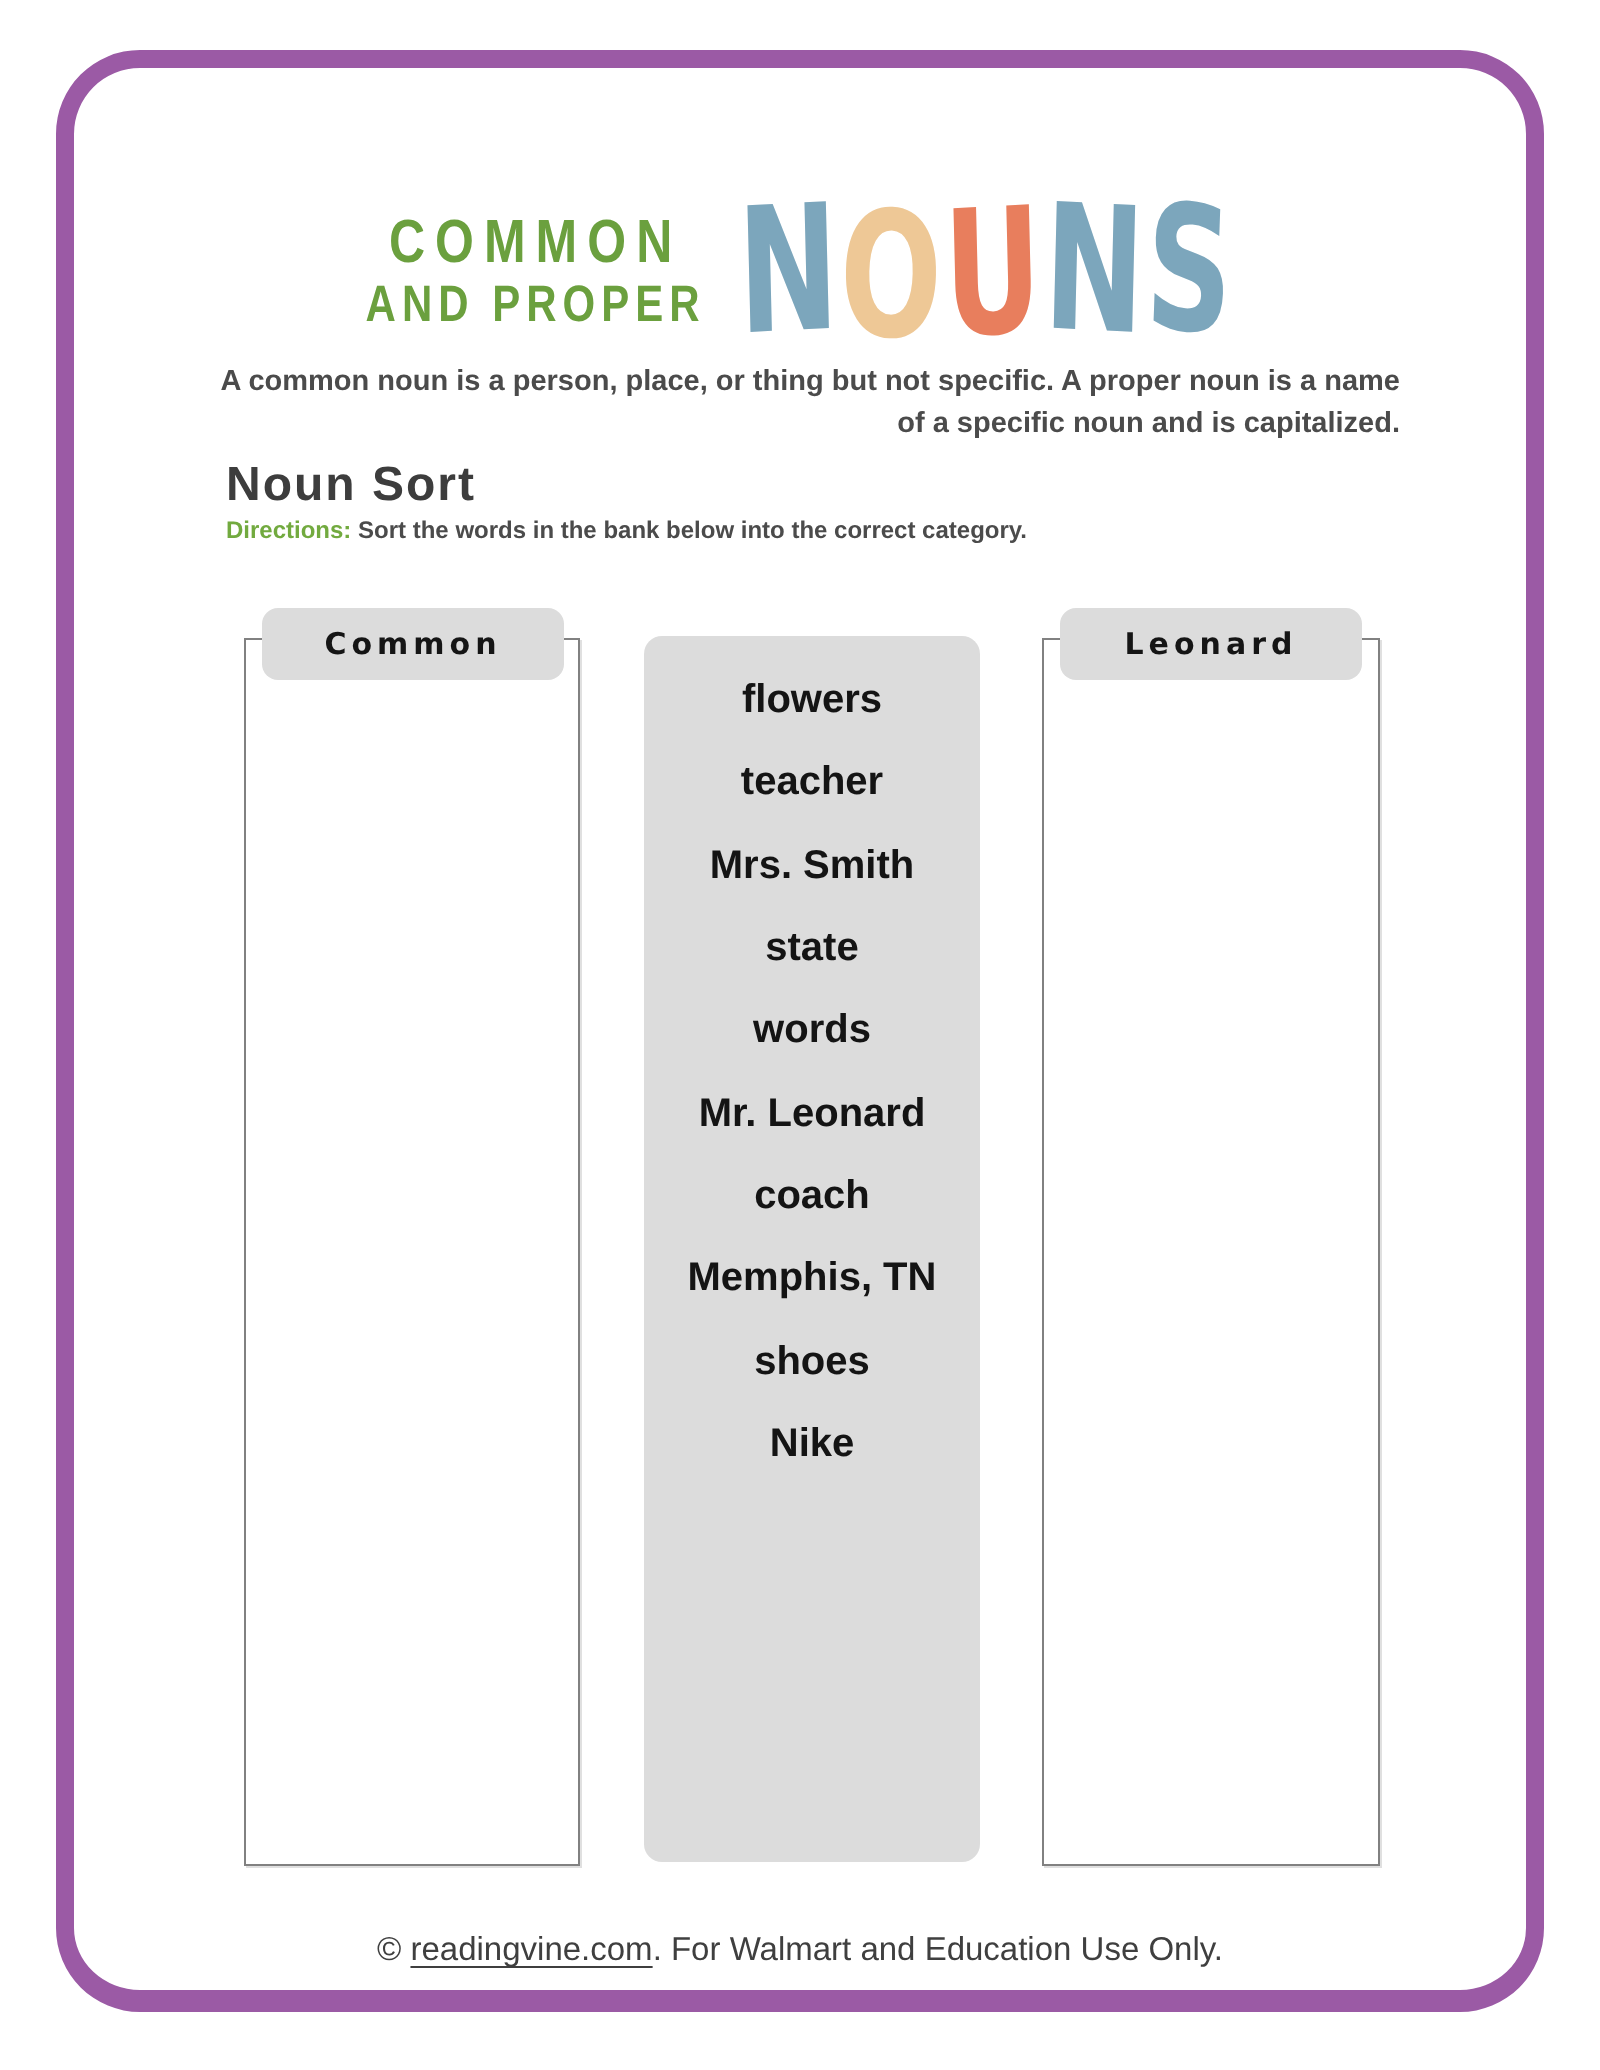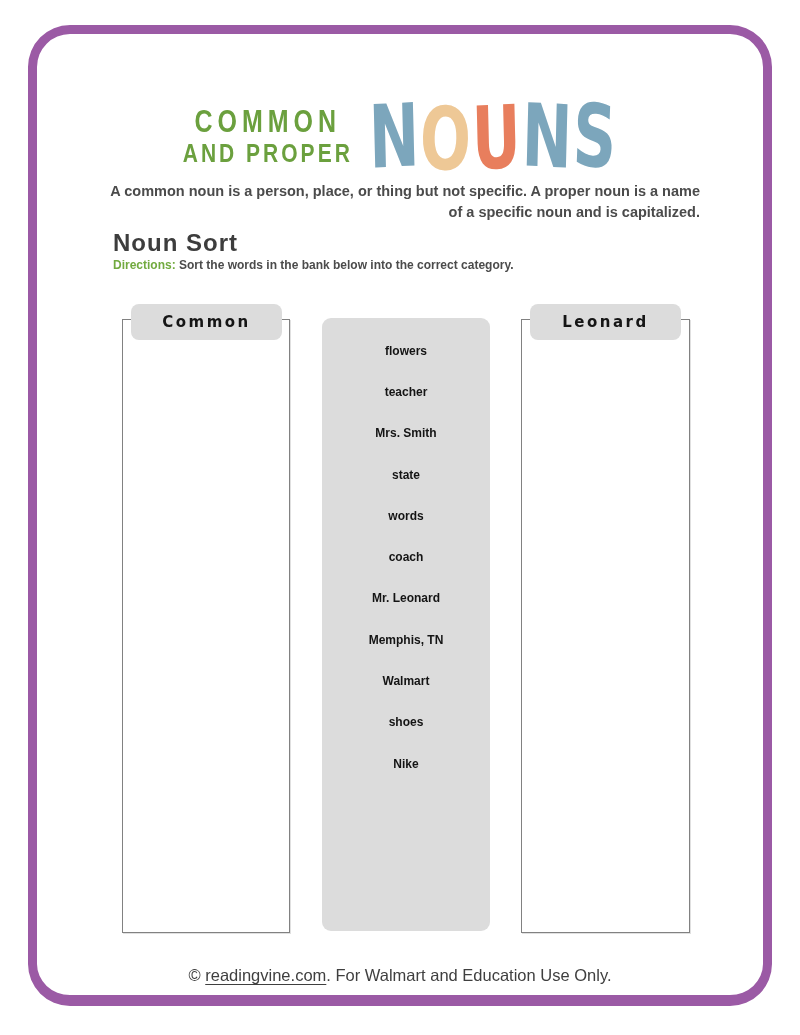--- a/index.html
+++ b/index.html
@@ -115,21 +115,21 @@
     position: absolute;
     left: 322px; top: 318px;
     width: 168px; height: 613px;
     background: var(--panel-gray, #dcdcdc);
     border-radius: 9px;
     padding-top: 12px;
   }
   .word-item {
     height: 41.3px;
     display: flex; align-items: center; justify-content: center;
-    font-size: 12px;
+    font-size: 20px;
     font-weight: bold;
     color: #141414;
     white-space: nowrap;
   }
 
   
   .footer {
     position: absolute;
     top: 966px; left: 0; width: 800px;
     text-align: center;
@@ -171,24 +171,23 @@
 
 <div class="category-box common-box"></div>
 <div class="category-tab common-tab">Common</div>
 
 <div class="word-bank">
     <div class="word-item">flowers</div>
     <div class="word-item">teacher</div>
     <div class="word-item">Mrs. Smith</div>
     <div class="word-item">state</div>
     <div class="word-item">words</div>
+    <div class="word-item">Mr. Leonard</div>
     <div class="word-item">coach</div>
-    <div class="word-item">Mr. Leonard</div>
     <div class="word-item">Memphis, TN</div>
-    <div class="word-item">Walmart</div>
     <div class="word-item">shoes</div>
     <div class="word-item">Nike</div>
   </div>
 
 <div class="category-box proper-box"></div>
 <div class="category-tab proper-tab">Leonard</div>
 
 <div class="footer">
   <span>© </span><a href="#">readingvine.com</a><span>. For Walmart and Education Use Only.</span>
 </div>

